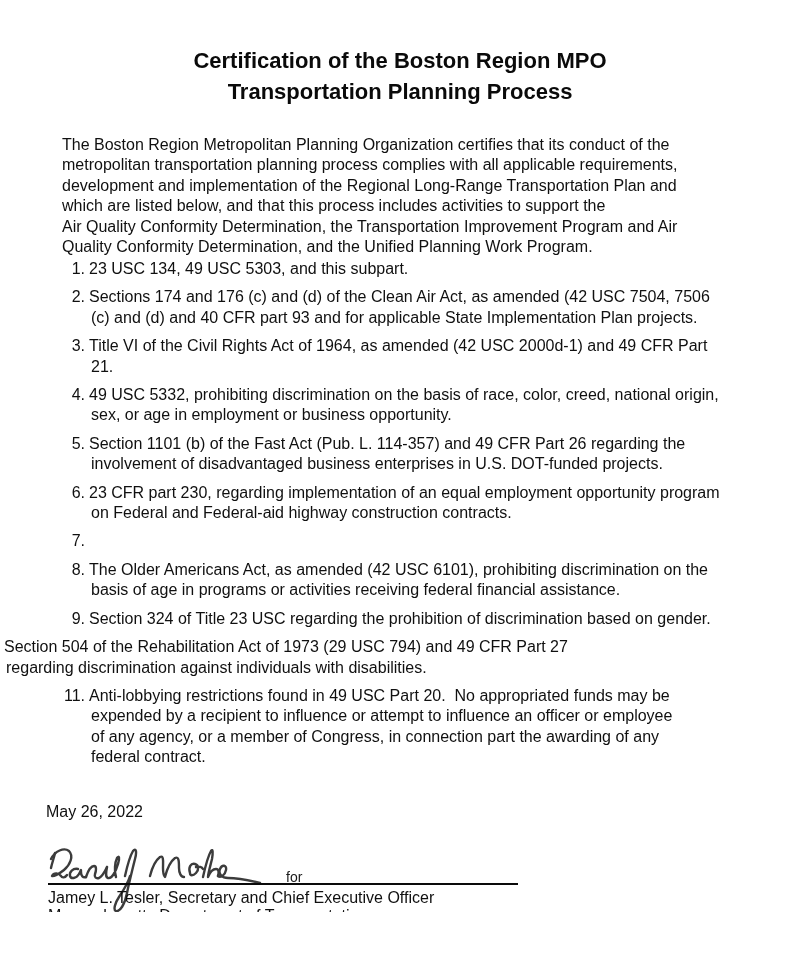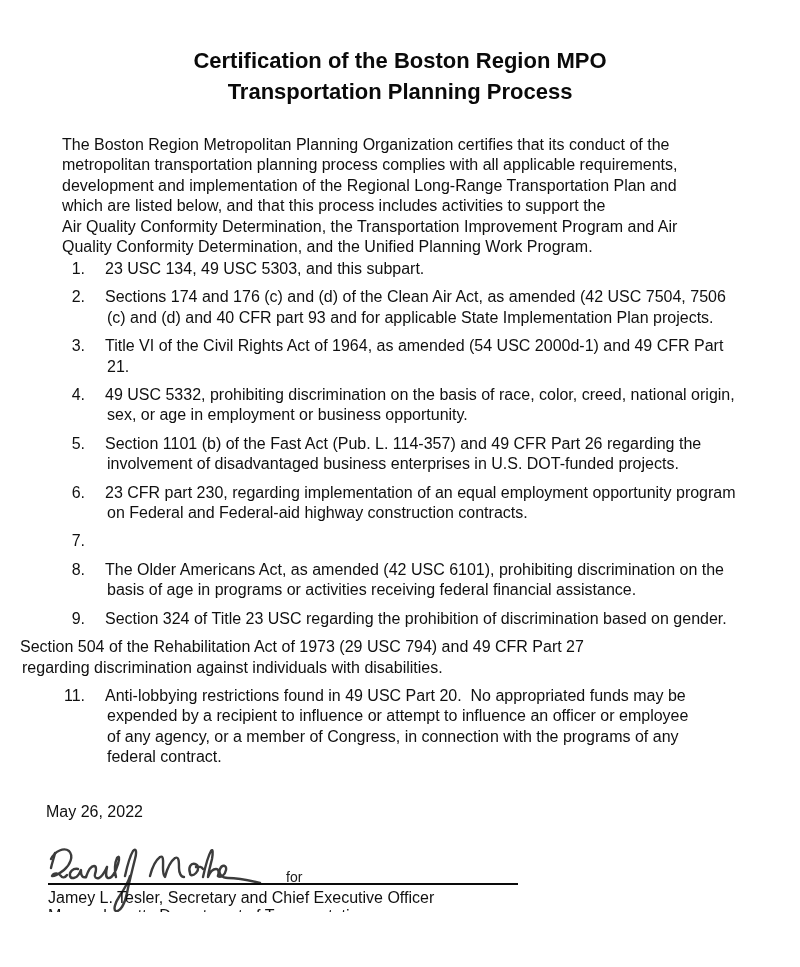--- a/index.html
+++ b/index.html
@@ -32,21 +32,21 @@
   }
   .line { white-space: pre; }
   .list {
     position: absolute;
     top: 259px; left: 0;
     font-size: 16px;
     line-height: 20.4px;
   }
   .item { display: flex; margin-bottom: 8px; }
   .num { flex: 0 0 85px; text-align: right; }
-  .itext { margin-left: 20px; }
+  .itext { margin-left: 4px; }
   .itext .line.cont { padding-left: 2px; }
   .date-line {
     position: absolute;
     top: 802px; left: 46px;
     font-size: 16px;
     line-height: 20.4px;
   }
   .sig-rule {
     position: absolute;
     top: 883px; left: 48px;
@@ -101,21 +101,21 @@
       <div class="item">
         <span class="num">2.</span>
         <div class="itext">
           <div class="line">Sections 174 and 176 (c) and (d) of the Clean Air Act, as amended (42 USC 7504, 7506</div>
           <div class="line cont">(c) and (d) and 40 CFR part 93 and for applicable State Implementation Plan projects.</div>
         </div>
       </div>
       <div class="item">
         <span class="num">3.</span>
         <div class="itext">
-          <div class="line">Title VI of the Civil Rights Act of 1964, as amended (54 USC 2000d-1) and 49 CFR Part</div>
+          <div class="line">Title VI of the Civil Rights Act of 1964, as amended (42 USC 2000d-1) and 49 CFR Part</div>
           <div class="line cont">21.</div>
         </div>
       </div>
       <div class="item">
         <span class="num">4.</span>
         <div class="itext">
           <div class="line">49 USC 5332, prohibiting discrimination on the basis of race, color, creed, national origin,</div>
           <div class="line cont">sex, or age in employment or business opportunity.</div>
         </div>
       </div>
@@ -153,21 +153,21 @@
         <div class="itext">
           <div class="line">Section 504 of the Rehabilitation Act of 1973 (29 USC 794) and 49 CFR Part 27</div>
           <div class="line cont">regarding discrimination against individuals with disabilities.</div>
         </div>
       </div>
       <div class="item">
         <span class="num">11.</span>
         <div class="itext">
           <div class="line">Anti-lobbying restrictions found in 49 USC Part 20.  No appropriated funds may be</div>
           <div class="line cont">expended by a recipient to influence or attempt to influence an officer or employee</div>
-          <div class="line cont">of any agency, or a member of Congress, in connection with the programs of any</div>
+          <div class="line cont">of any agency, or a member of Congress, in connection part the awarding of any</div>
           <div class="line cont">federal contract.</div>
         </div>
       </div>
     </div>
 
   <div class="date-line">May 26, 2022</div>
 
   <svg class="signature-svg" viewBox="0 0 230 80" aria-hidden="true">
     <g fill="none" stroke="#3c3c3c" stroke-width="2.4" stroke-linecap="round" stroke-linejoin="round">
       <path d="M15,10 C14,15 12,20 11,25"></path>

